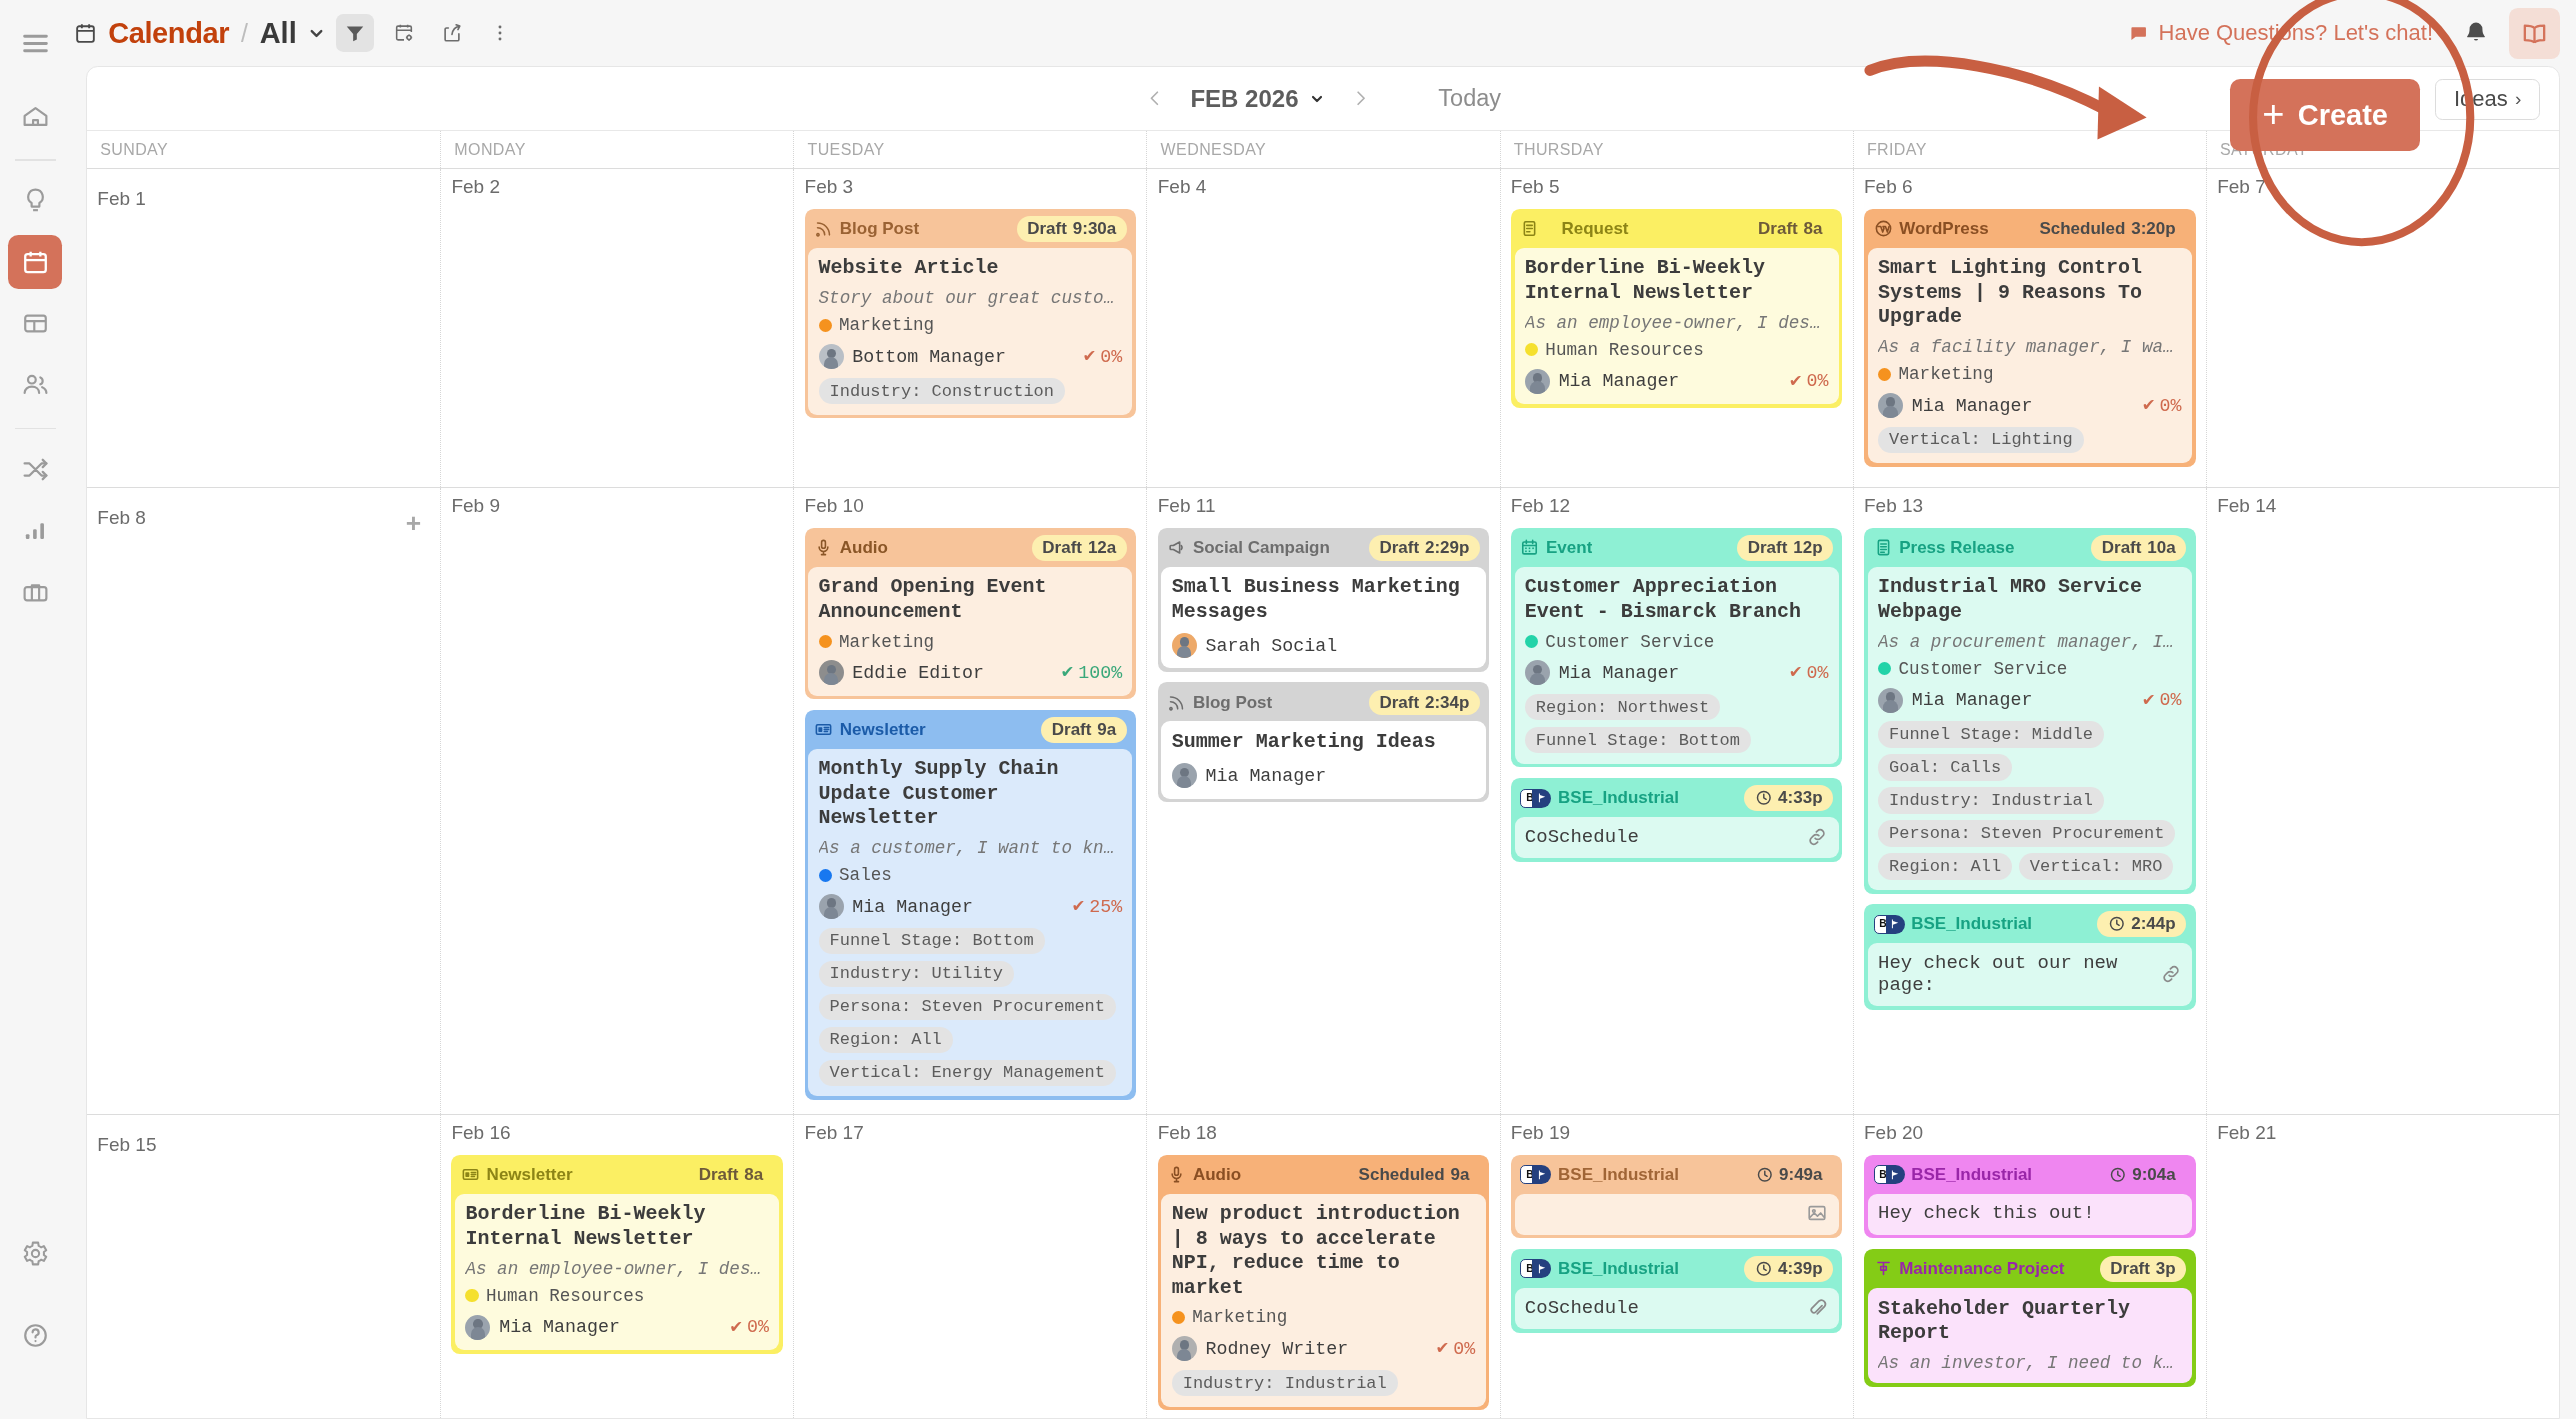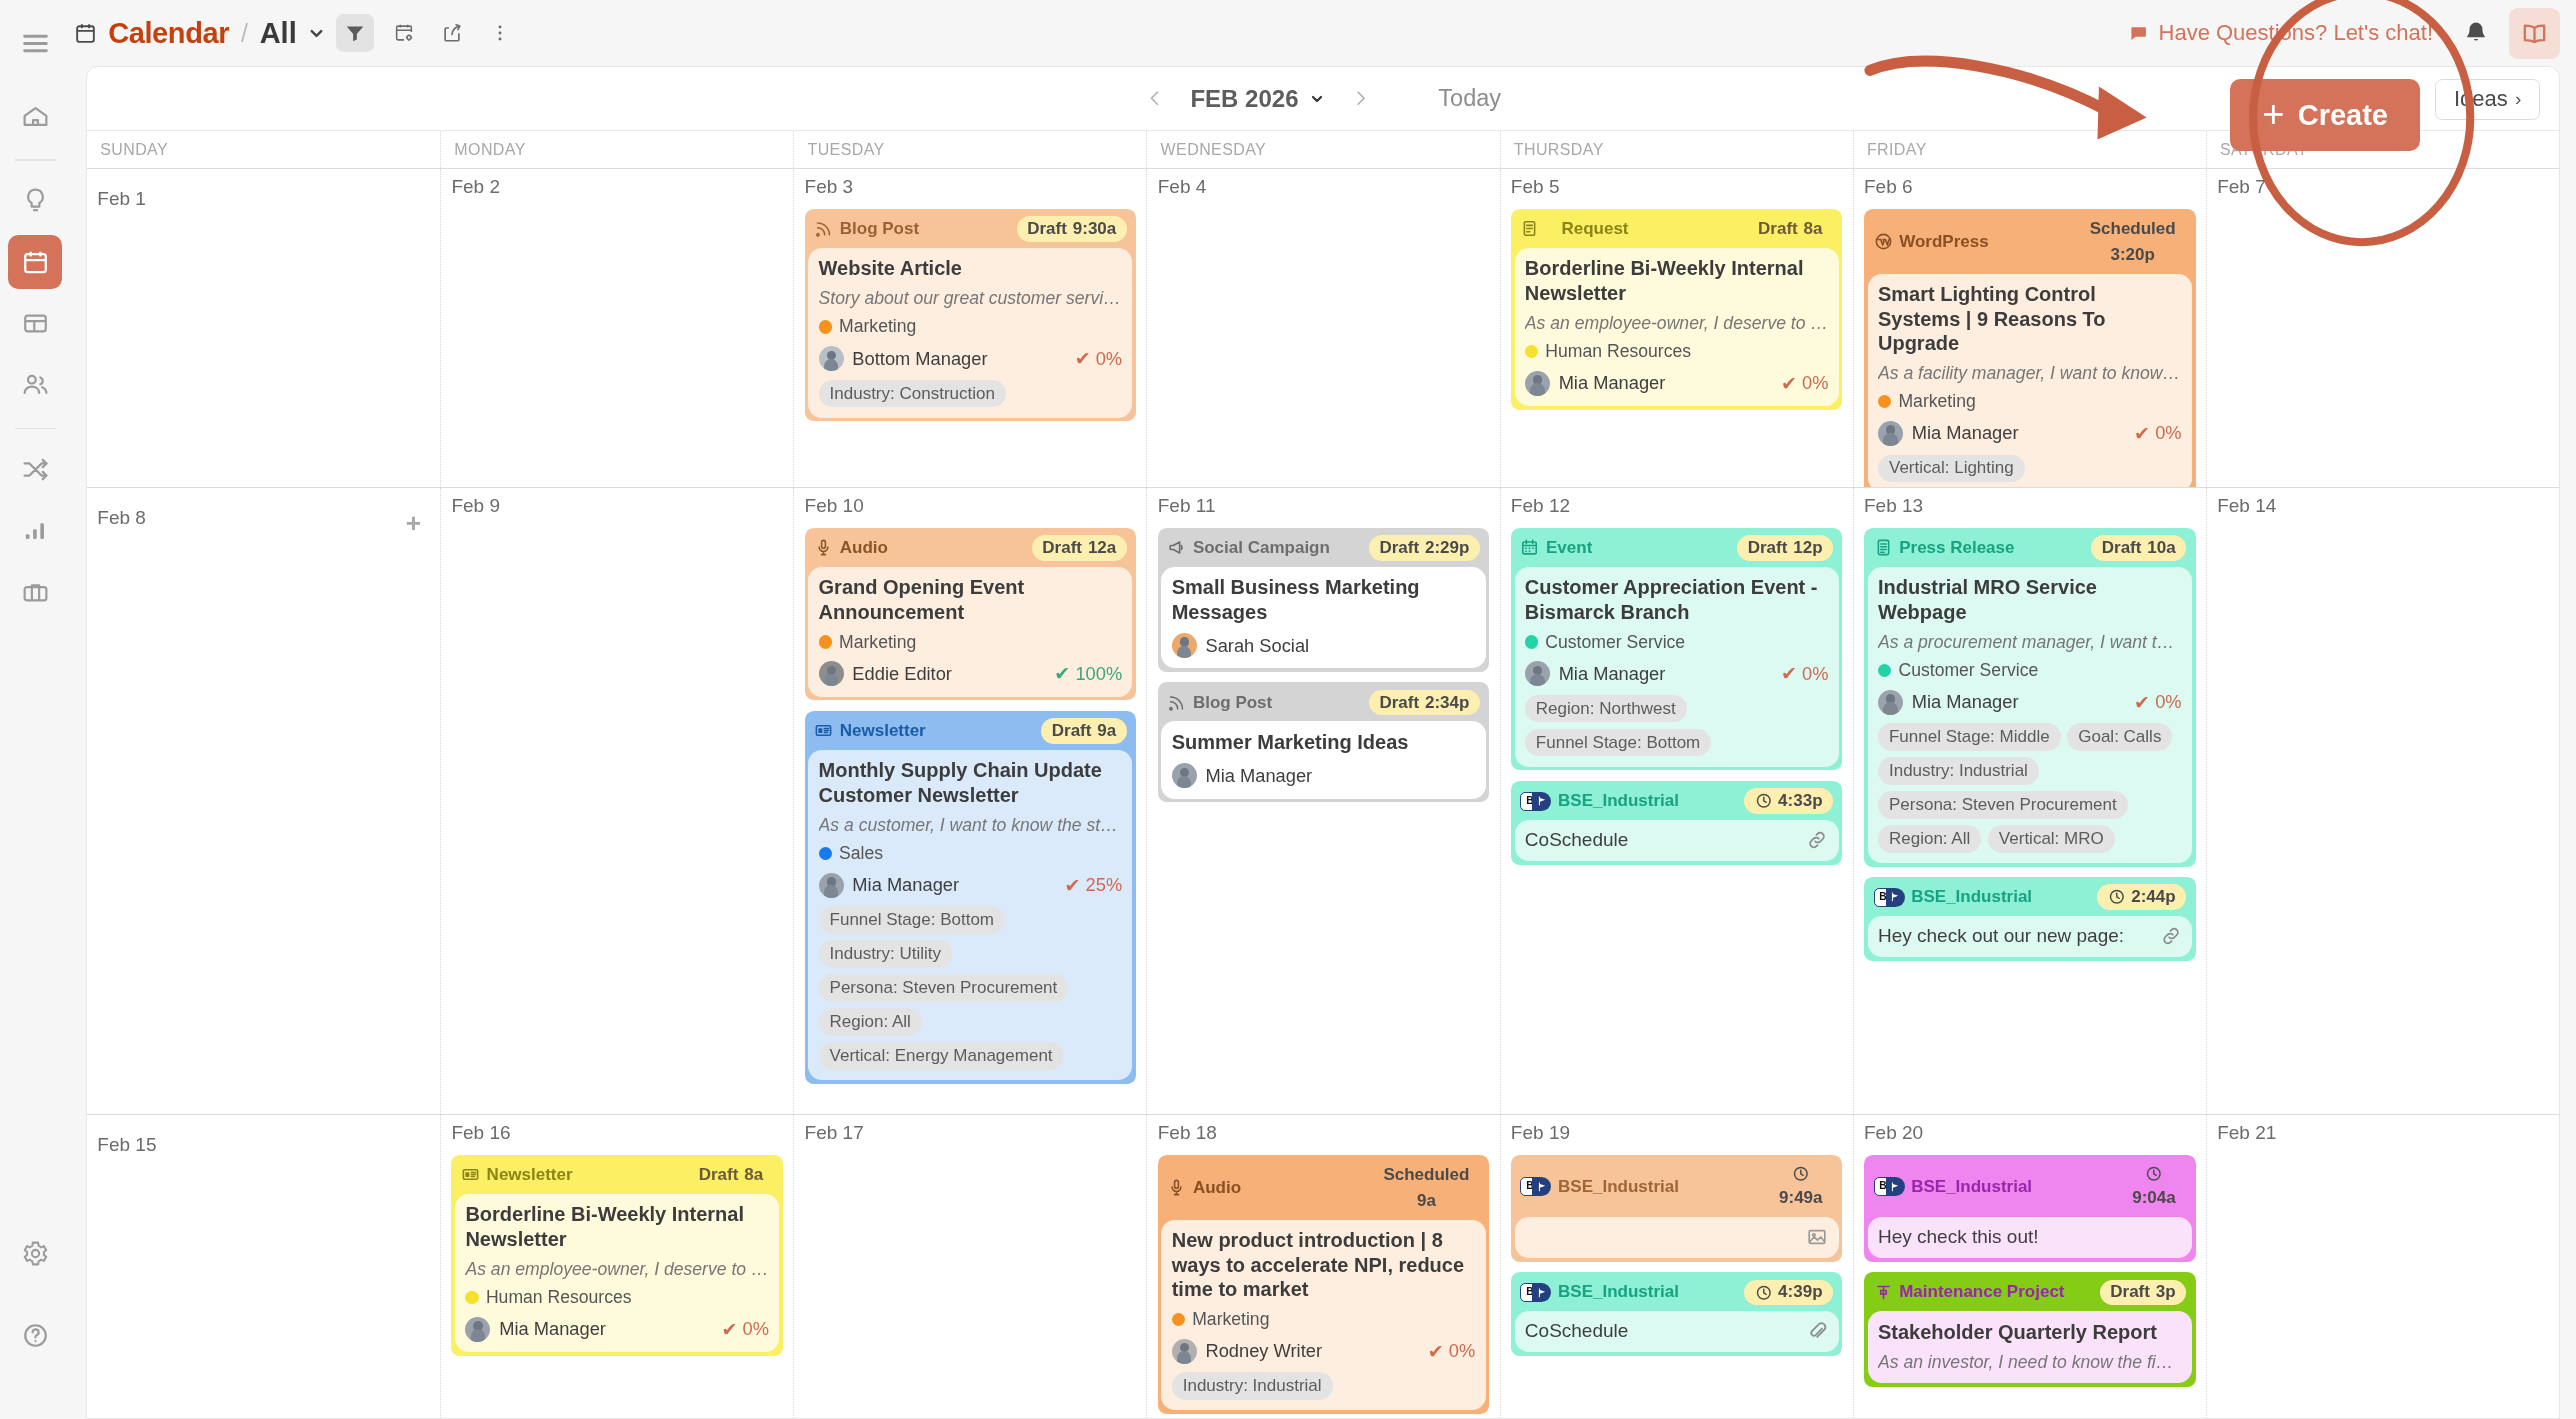--- a/index.html
+++ b/index.html
@@ -131,22 +131,22 @@
   }
   .card-hd .lbl { white-space: nowrap; overflow: hidden; text-overflow: ellipsis; }
   .card-hd .sp { flex: 1; }
   .pill {
     border-radius: 733px; padding: 2.9px 10.3px; font-size: 17px;
     font-weight: bold; color: #4a4a4a; white-space: nowrap;
     display: flex; align-items: center; gap: 5.9px;
   }
   .pill.y { background: #fdefb0; }
   .pill.t { background: transparent; color: #6d5a3a; }
-  .pill.plain { background: transparent; flex-direction: column; }
-  .card-bd { background: #fff; border-radius: 14px; padding: 8.8px 10.3px 10.3px; }
+  .pill.plain { background: transparent; }
+  .card-bd { background: #fff; border-radius: 9px; padding: 8.8px 10.3px 10.3px; font-family: Liberation Mono, monospace; }
   .c-title { font-size: 20px; font-weight: bold; color: #3c3c3c; line-height: 1.22; }
   .c-desc { font-size: 17.6px; font-style: italic; color: #767676; margin-top: 7.3px;
             white-space: nowrap; overflow: hidden; text-overflow: ellipsis; }
   .c-cat { display: flex; align-items: center; gap: 7.3px; font-size: 17.6px;
            color: #555; margin-top: 7.3px; }
   .dot { width: 13.2px; height: 13.2px; border-radius: 50%; flex: 0 0 13.2px; }
   .c-own { display: flex; align-items: center; gap: 8.8px; margin-top: 8.8px; font-size: 18.3px; color: #3e3e3e; }
   .av { width: 25px; height: 25px; border-radius: 50%; flex: 0 0 25px;
         background: #c9cfd6; overflow: hidden; position: relative; }
   .av::after { content: ""; position: absolute; left: 5.1px; top: 12.5px;

